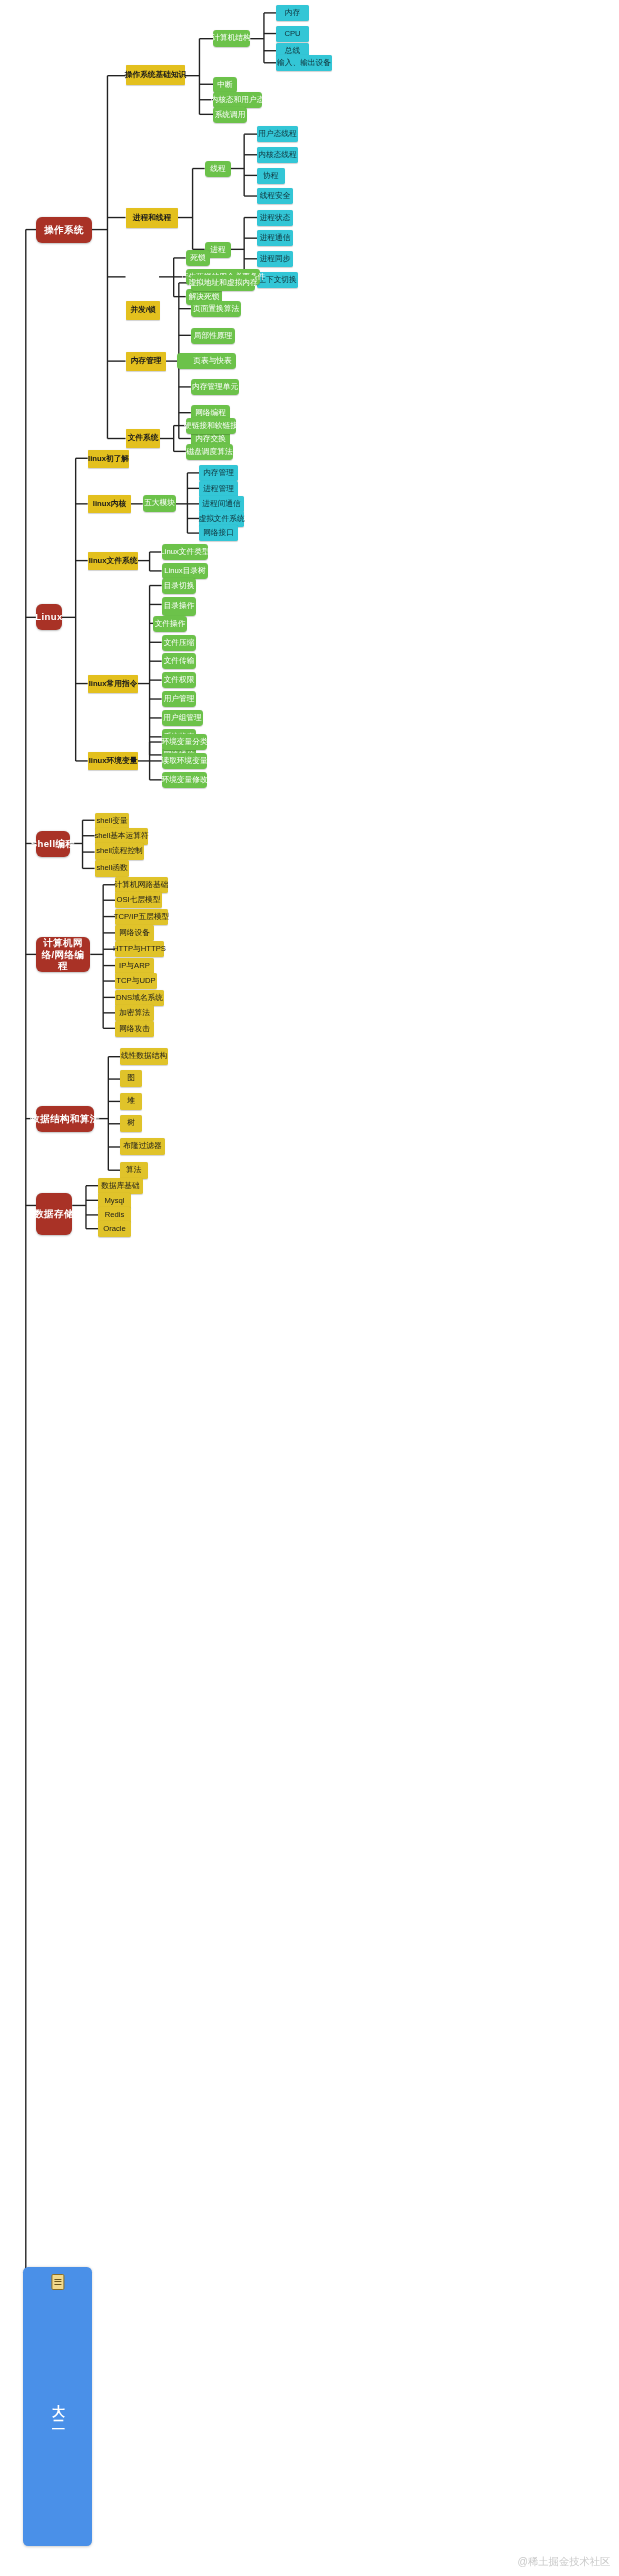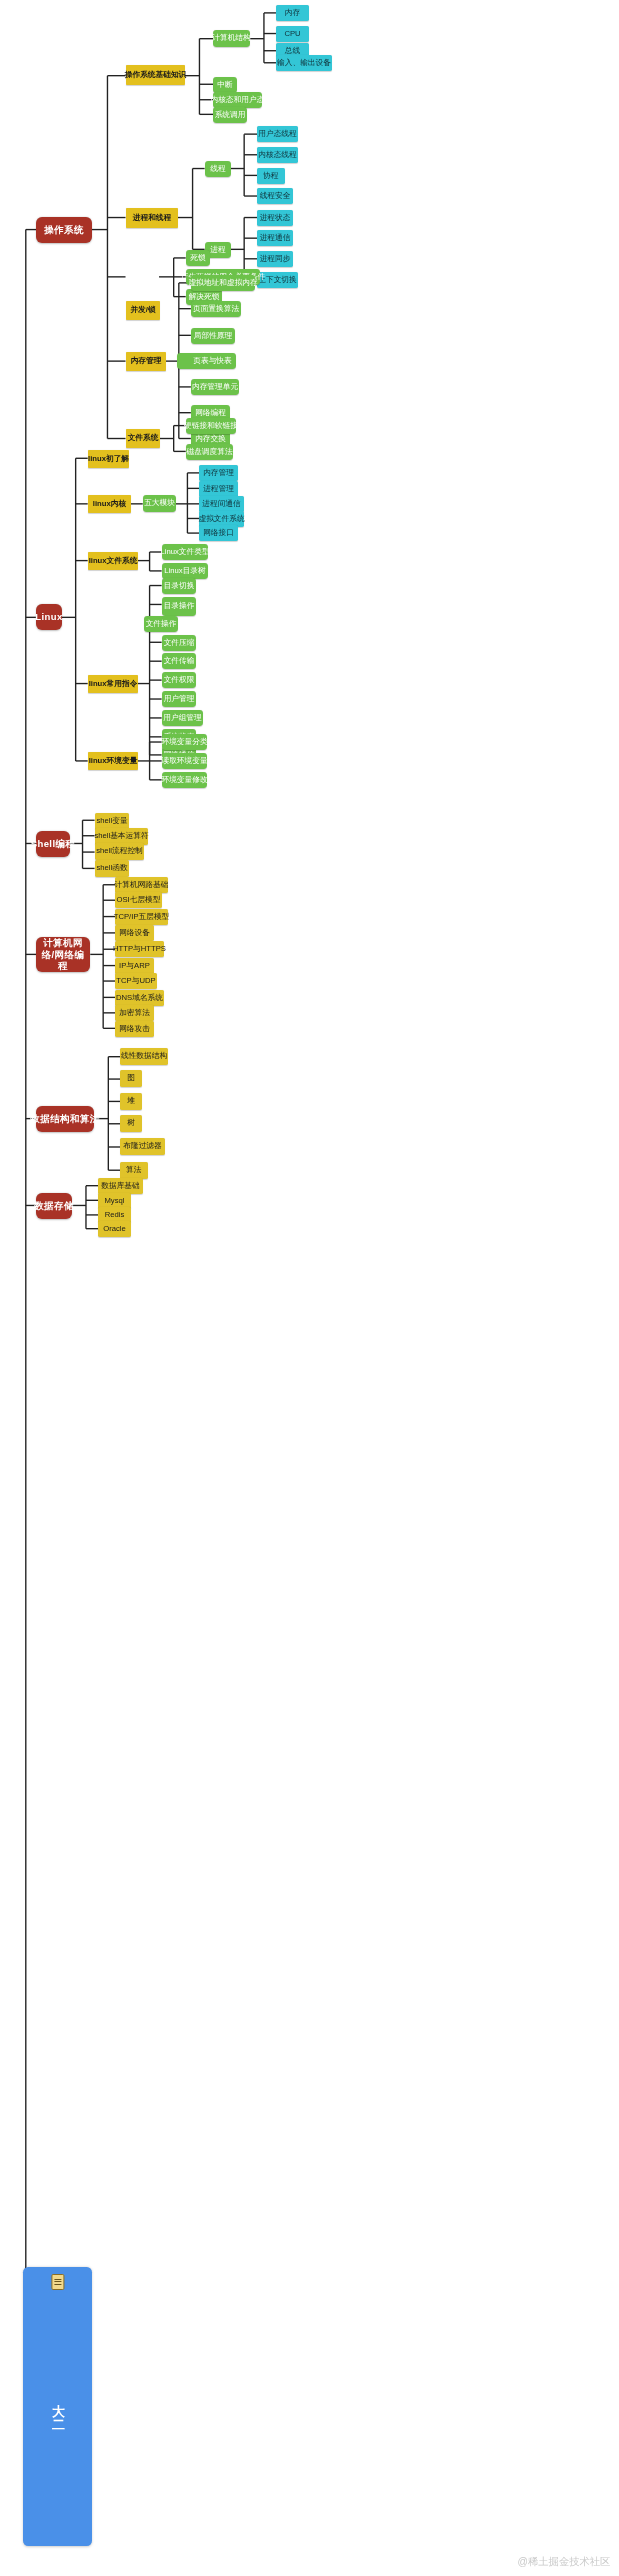--- a/index.html
+++ b/index.html
@@ -198,21 +198,21 @@
   <div class="node n-root" style="left:36px;top:217px;width:56px;height:26px;">操作系统</div>
 
   <div class="node n-root" style="left:36px;top:604px;width:26px;height:26px;">Linux</div>
 
   <div class="node n-root" style="left:36px;top:831px;width:34px;height:26px;">Shell编程</div>
 
   <div class="node n-root wrap" style="left:36px;top:937px;width:54px;height:35px;">计算机网络/网络编程</div>
 
   <div class="node n-root" style="left:36px;top:1106px;width:58px;height:26px;">数据结构和算法</div>
 
-  <div class="node n-root" style="left:36px;top:1193px;width:36px;height:26px;">数据存储</div>
+  <div class="node n-root" style="left:36px;top:1193px;width:36px;height:42px;">数据存储</div>
 
   <div class="node n-yellow" style="left:126px;top:65px;width:59px;height:20px;">操作系统基础知识</div>
 
   <div class="node n-green" style="left:213px;top:30px;width:37px;height:17px;">计算机结构</div>
   <div class="node n-cyan" style="left:276px;top:5.2px;width:33px;height:16.3px;">内存</div>
   <div class="node n-cyan" style="left:276px;top:26px;width:33px;height:16.3px;">CPU</div>
   <div class="node n-cyan" style="left:276px;top:43px;width:33px;height:16.3px;">总线</div>
   <div class="node n-cyan" style="left:276px;top:55px;width:56px;height:16.3px;">输入、输出设备</div>
 
   <div class="node n-green" style="left:213px;top:77px;width:24px;height:16.3px;">中断</div>
@@ -261,21 +261,21 @@
   <div class="node n-cyan" style="left:199px;top:511px;width:45px;height:16.3px;">虚拟文件系统</div>
   <div class="node n-cyan" style="left:199px;top:525px;width:39px;height:16.3px;">网络接口</div>
 
   <div class="node n-yellow" style="left:88px;top:552px;width:50px;height:18px;">linux文件系统</div>
   <div class="node n-green" style="left:162px;top:544px;width:46px;height:16.3px;">Linux文件类型</div>
   <div class="node n-green" style="left:162px;top:563px;width:46px;height:16.3px;">Linux目录树</div>
 
   <div class="node n-yellow" style="left:88px;top:675px;width:50px;height:18px;">linux常用指令</div>
   <div class="node n-green" style="left:162px;top:578px;width:34px;height:16.3px;">目录切换</div>
   <div class="node n-green" style="left:162px;top:597px;width:34px;height:19px;">目录操作</div>
-  <div class="node n-green" style="left:144px;top:616px;width:34px;height:16.3px;">文件操作</div>
+  <div class="node n-green" style="left:153px;top:616px;width:34px;height:16.3px;">文件操作</div>
   <div class="node n-green" style="left:162px;top:635px;width:34px;height:16.3px;">文件压缩</div>
   <div class="node n-green" style="left:162px;top:653px;width:34px;height:16.3px;">文件传输</div>
   <div class="node n-green" style="left:162px;top:672px;width:34px;height:16.3px;">文件权限</div>
   <div class="node n-green" style="left:162px;top:691px;width:34px;height:16.3px;">用户管理</div>
   <div class="node n-green" style="left:162px;top:710px;width:41px;height:16.3px;">用户组管理</div>
   <div class="node n-green" style="left:162px;top:729px;width:34px;height:16.3px;">系统状态</div>
   <div class="node n-green" style="left:162px;top:747px;width:34px;height:16.3px;">网络通信</div>
 
   <div class="node n-yellow" style="left:88px;top:752px;width:50px;height:18px;">linux环境变量</div>
   <div class="node n-green" style="left:162px;top:734px;width:45px;height:16.3px;">环境变量分类</div>

